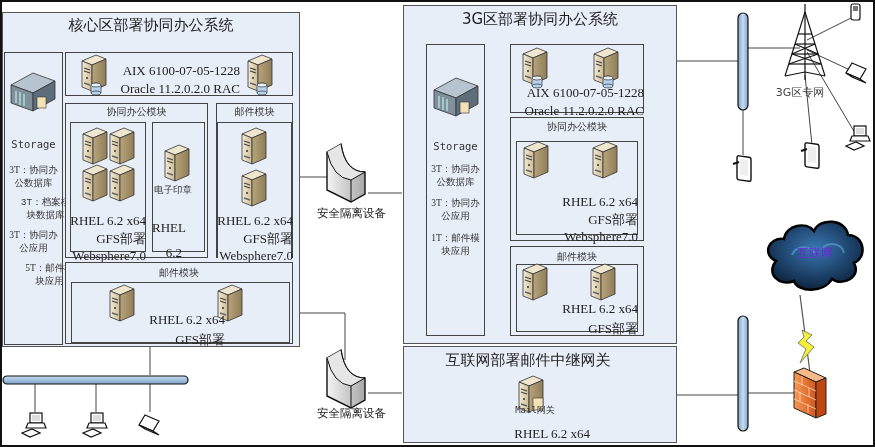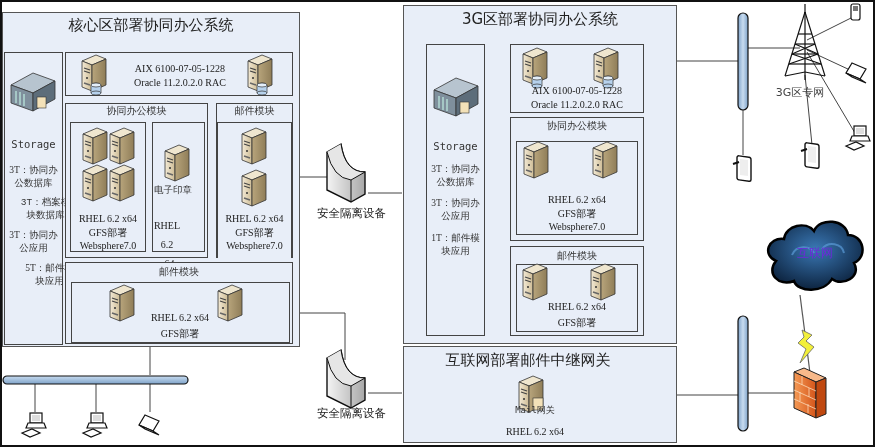--- a/index.html
+++ b/index.html
@@ -3,23 +3,23 @@
 <meta charset="utf-8">
 <style>
   * { box-sizing: border-box; margin: 0; padding: 0; }
   body { width: 875px; height: 447px; background: #ffffff; position: relative; overflow: hidden;
          font-family: "Liberation Serif", "DejaVu Serif", serif; color: #222; }
   .frame { position: absolute; left: 0; top: 0; width: 875px; height: 447px; border: 2px solid #111; }
   .box { position: absolute; background: #e8eef8; border: 1.5px solid #555; }
   .inner { position: absolute; background: #e8eef8; border: 1.5px solid #444; }
   .t { position: absolute; text-align: center; line-height: 1.35; }
   .title { font-size: 15px; font-family: "DejaVu Sans", sans-serif; color: #222; }
-  .sm { font-size: 10px; color: #222; }
+  .sm { font-size: 13px; color: #222; text-align: right; }
   .xs { font-size: 9.5px; color: #333; }
-  .mod { font-size: 10px; font-family: Liberation Mono, monospace; color: #333; }
+  .mod { font-size: 10px; font-family: Liberation Sans, sans-serif; color: #333; }
   svg { position: absolute; overflow: visible; }
 </style>
 </head>
 <body>
 
 <div class="frame"></div>
 
 <svg width="0" height="0" style="position:absolute">
   <defs>
     <linearGradient id="srvFront" x1="0" x2="1" y1="0" y2="0">

